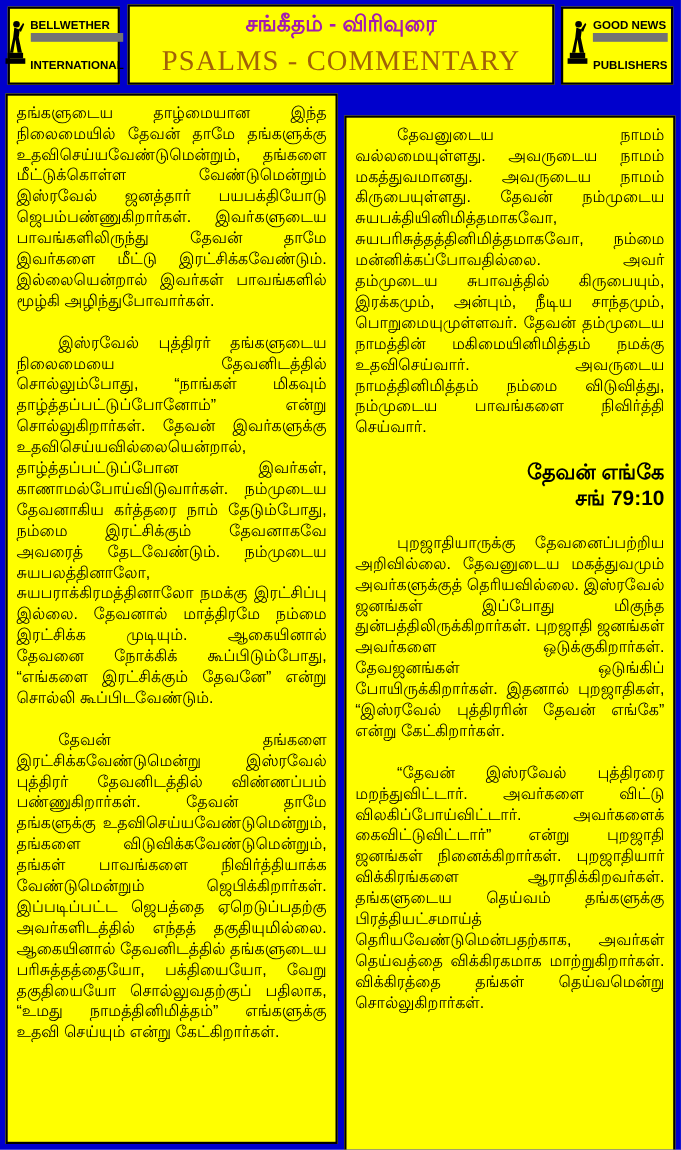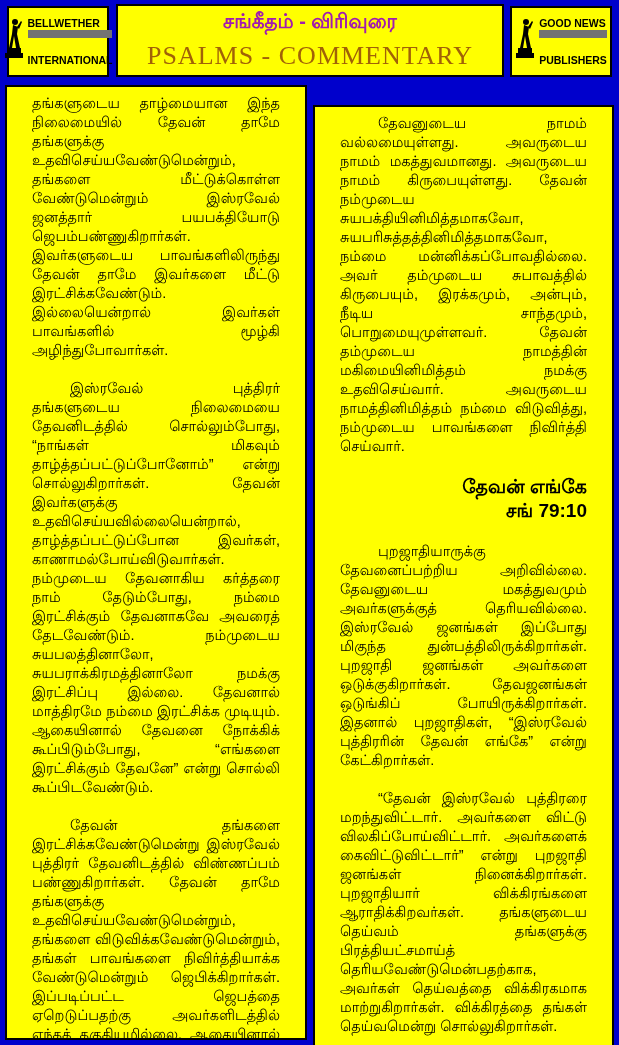--- a/index.html
+++ b/index.html
@@ -49,21 +49,21 @@
   }
   .title-english {
     font-size:26px; color:#a16207; letter-spacing:1px;
     font-family:"Liberation Serif", serif;
     text-align:center;
   }
 
   
   .col {
     position:absolute; top:85px; height:955px;
-    padding:7px 25px;
+    padding:7px 8px;
     font-size:14.5px; line-height:19px; color:#000;
     text-align:justify;
     overflow:hidden;
   }
   .col-left  { left:5px;   width:302px; }
   .col-right { left:313px; width:301px;margin-top:20px; }
 
   .col p { margin:0 0 19px 0; text-indent:38px; }
   .col p.noindent { text-indent:0; }
   .col p:last-child { margin-bottom:0; }

